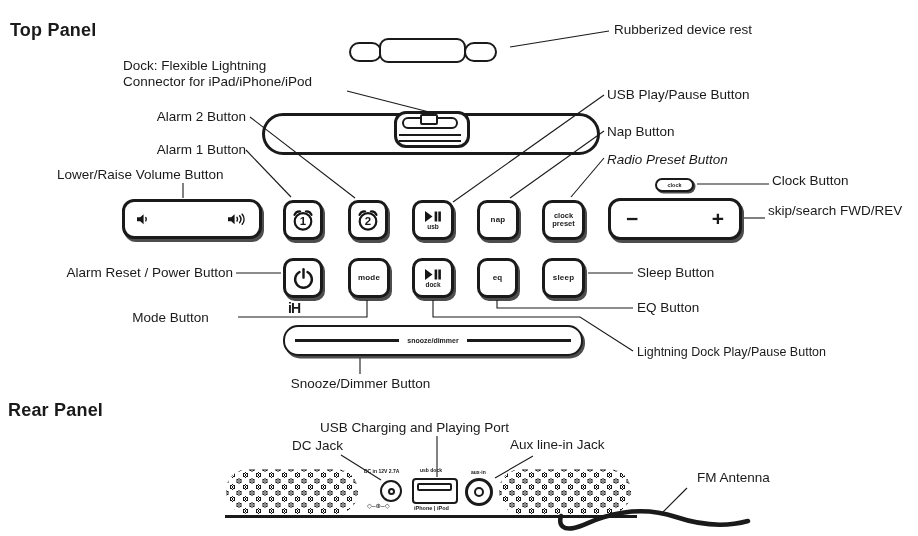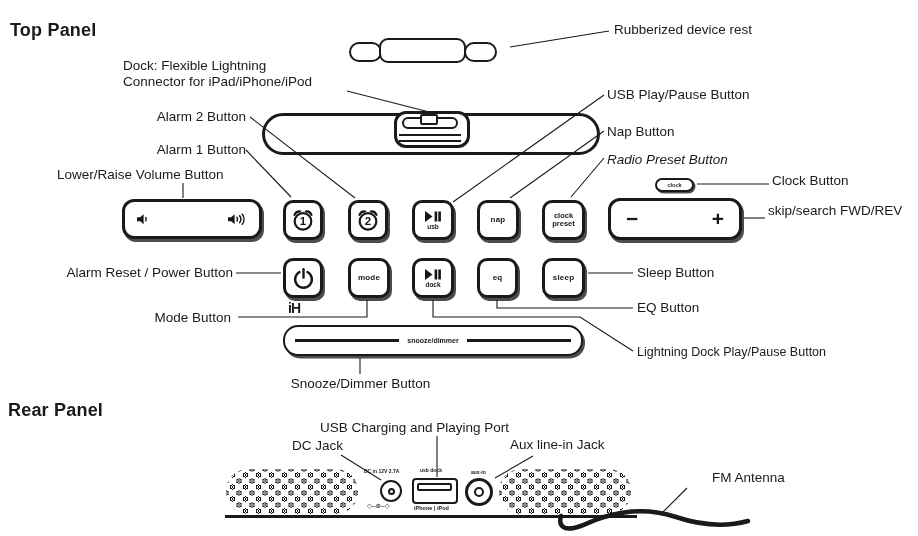--- a/index.html
+++ b/index.html
@@ -215,24 +215,24 @@
   <div class="lbl z7" style="left:607px;top:87px;">USB Play/Pause Button</div>
   <div class="lbl z7" style="left:607px;top:124px;">Nap Button</div>
   <div class="lbl z7" style="left:607px;top:152px;font-style:italic;">Radio Preset Button</div>
   <div class="lbl z7" style="left:772px;top:173px;">Clock Button</div>
 
   <div class="lbl z7" style="left:768px;top:203px;">
     <div>skip/search FWD/REV</div>
   </div>
 
   <div class="lbl z7" style="left:30px;top:265px;width:203px;text-align:right;">Alarm Reset / Power Button</div>
-  <div class="lbl z7" style="left:110px;top:310px;width:121px;text-align:right;">Mode Button</div>
+  <div class="lbl z7" style="left:110px;top:310px;width:121px;text-align:center;">Mode Button</div>
   <div class="lbl z7" style="left:637px;top:265px;">Sleep Button</div>
   <div class="lbl z7" style="left:637px;top:300px;">EQ Button</div>
   <div class="lbl small z7" style="left:637px;top:345px;">Lightning Dock Play/Pause Button</div>
   <div class="lbl z7" style="left:290px;top:376px;width:141px;text-align:center;">Snooze/Dimmer Button</div>
 
   <div class="lbl z7" style="left:320px;top:420px;">USB Charging and Playing Port</div>
   <div class="lbl z7" style="left:292px;top:438px;">DC Jack</div>
   <div class="lbl z7" style="left:510px;top:437px;">Aux line-in Jack</div>
-  <div class="lbl z7" style="left:712px;top:470px;">FM Antenna</div>
+  <div class="lbl z7" style="left:697px;top:470px;">FM Antenna</div>
 
 </div>
 
 </body></html>

